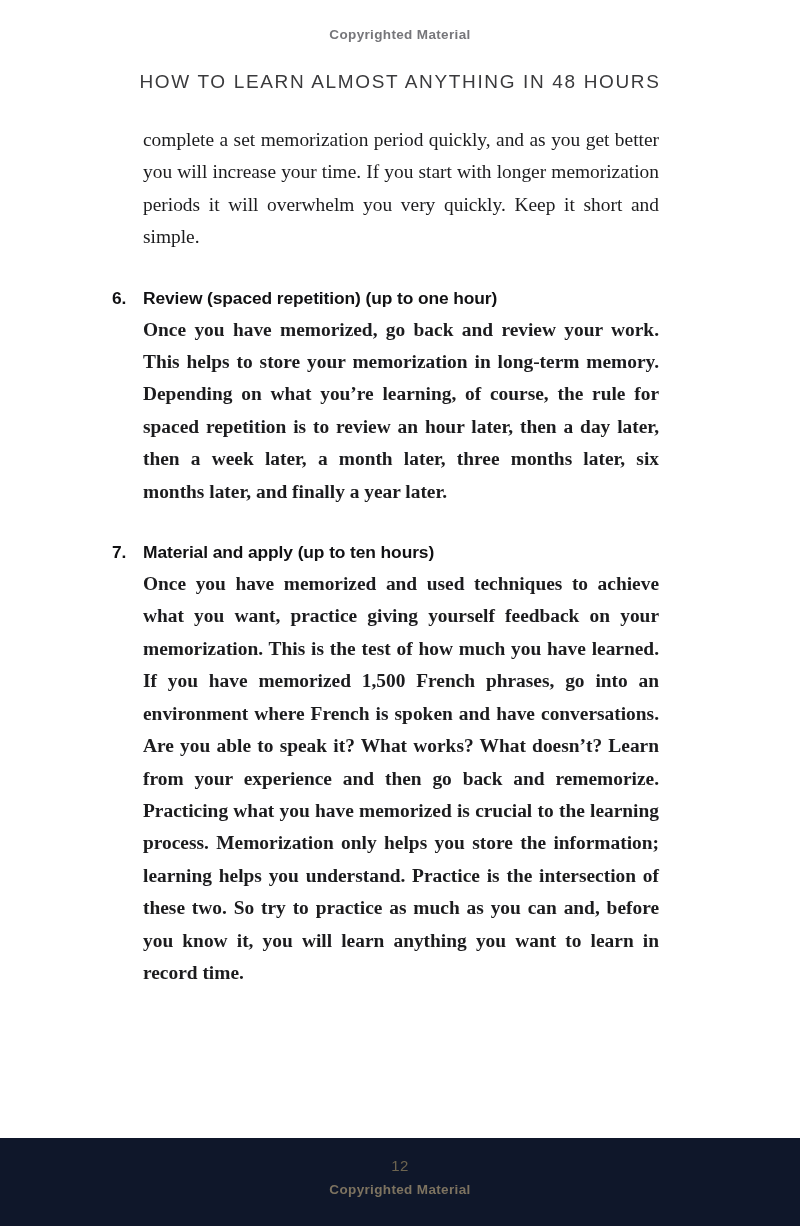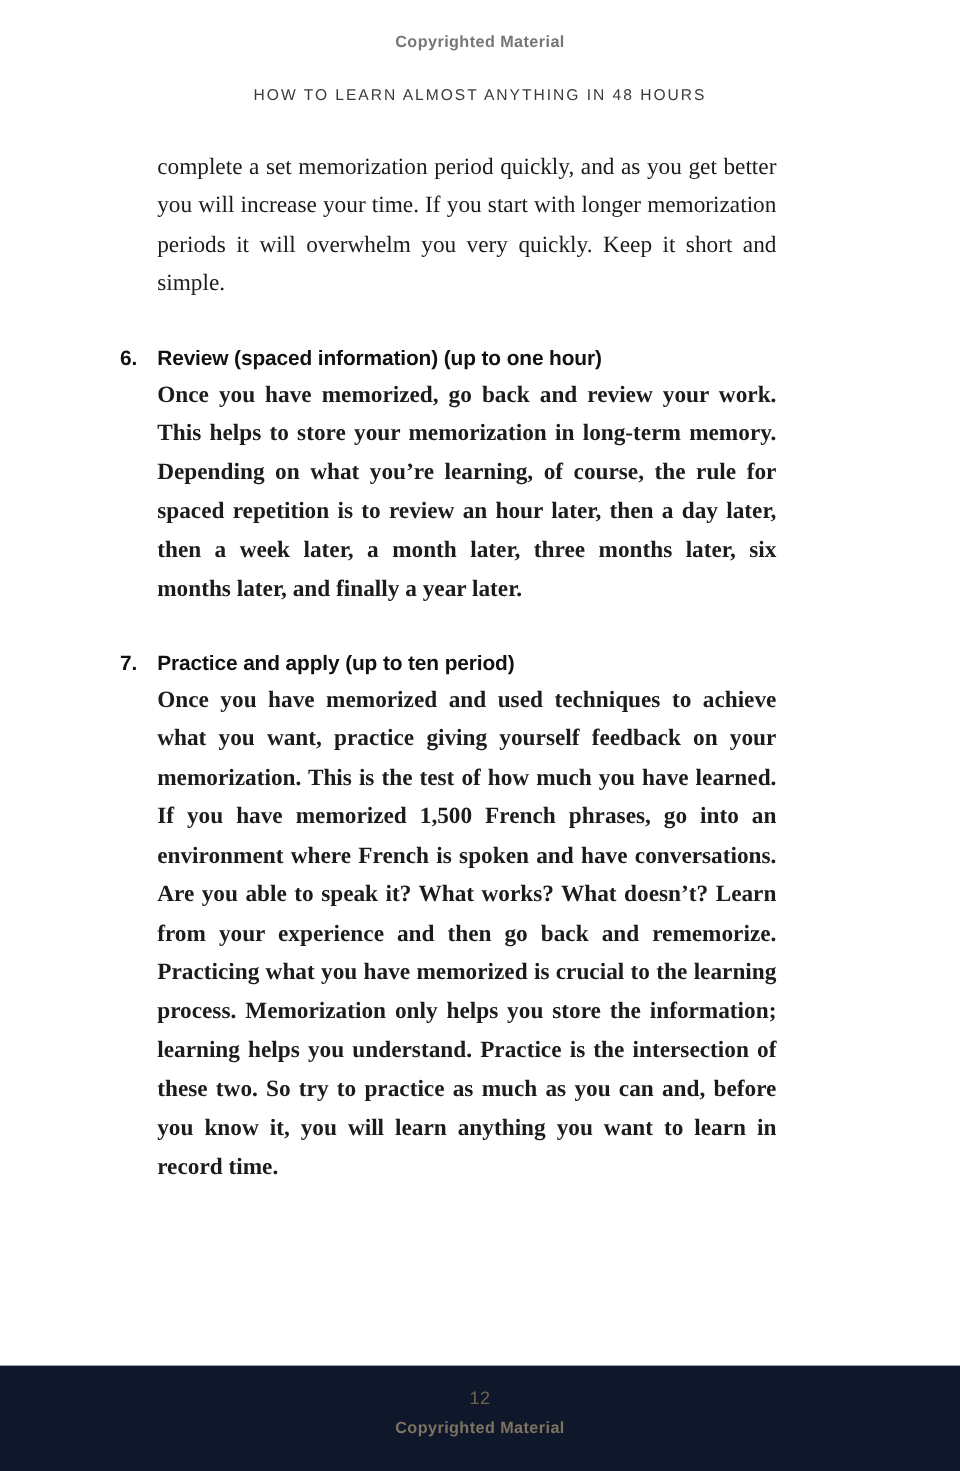--- a/index.html
+++ b/index.html
@@ -37,32 +37,32 @@
   }
 
   
   .running-head {
     position: absolute;
     top: 71px;
     left: 0;
     width: 800px;
     text-align: center;
     font-family: "Liberation Sans", sans-serif;
-    font-size: 13px;
+    font-size: 19px;
     font-weight: 400;
     letter-spacing: 1.65px;
     color: #3a3a3c;
     white-space: nowrap;
   }
 
   
   .text-column {
     position: absolute;
     top: 124px;
-    left: 100px;
+    left: 112px;
     width: 547px;
   }
 
   p.body-para {
     margin: 0;
     font-size: 19.4px;
     line-height: 32.4px;
     color: #1c1c1e;
     text-align: justify;
     text-justify: inter-word;
@@ -145,29 +145,29 @@
 
   <div class="running-head">HOW TO LEARN ALMOST ANYTHING IN 48 HOURS</div>
 
   <div class="text-column">
 
     <p class="body-para flush">complete a set memorization period quickly, and as you get better you will increase your time. If you start with longer memorization periods it will overwhelm you very quickly. Keep it short and simple.</p>
 
     <div class="item-block">
       <div class="item-heading">
         <span class="item-num">6.</span>
-        <span>Review (spaced information) (up to one hour)</span>
+        <span>Review (spaced repetition) (up to one hour)</span>
       </div>
       <p class="body-para">Once you have memorized, go back and review your work. This helps to store your memorization in long-term memory. Depending on what you’re learning, of course, the rule for spaced repetition is to review an hour later, then a day later, then a week later, a month later, three months later, six months later, and finally a year later.</p>
     </div>
 
     <div class="item-block">
       <div class="item-heading">
         <span class="item-num">7.</span>
-        <span>Practice and apply (up to ten period)</span>
+        <span>Material and apply (up to ten hours)</span>
       </div>
       <p class="body-para">Once you have memorized and used techniques to achieve what you want, practice giving yourself feedback on your memorization. This is the test of how much you have learned. If you have memorized 1,500 French phrases, go into an environment where French is spoken and have conversations. Are you able to speak it? What works? What doesn’t? Learn from your experience and then go back and rememorize. Practicing what you have memorized is crucial to the learning process. Memorization only helps you store the information; learning helps you understand. Practice is the intersection of these two. So try to practice as much as you can and, before you know it, you will learn anything you want to learn in record time.</p>
     </div>
 
   </div>
 
   <div class="footer-band">
     <div class="page-number">12</div>
     <div class="watermark-bottom">Copyrighted Material</div>
   </div>

